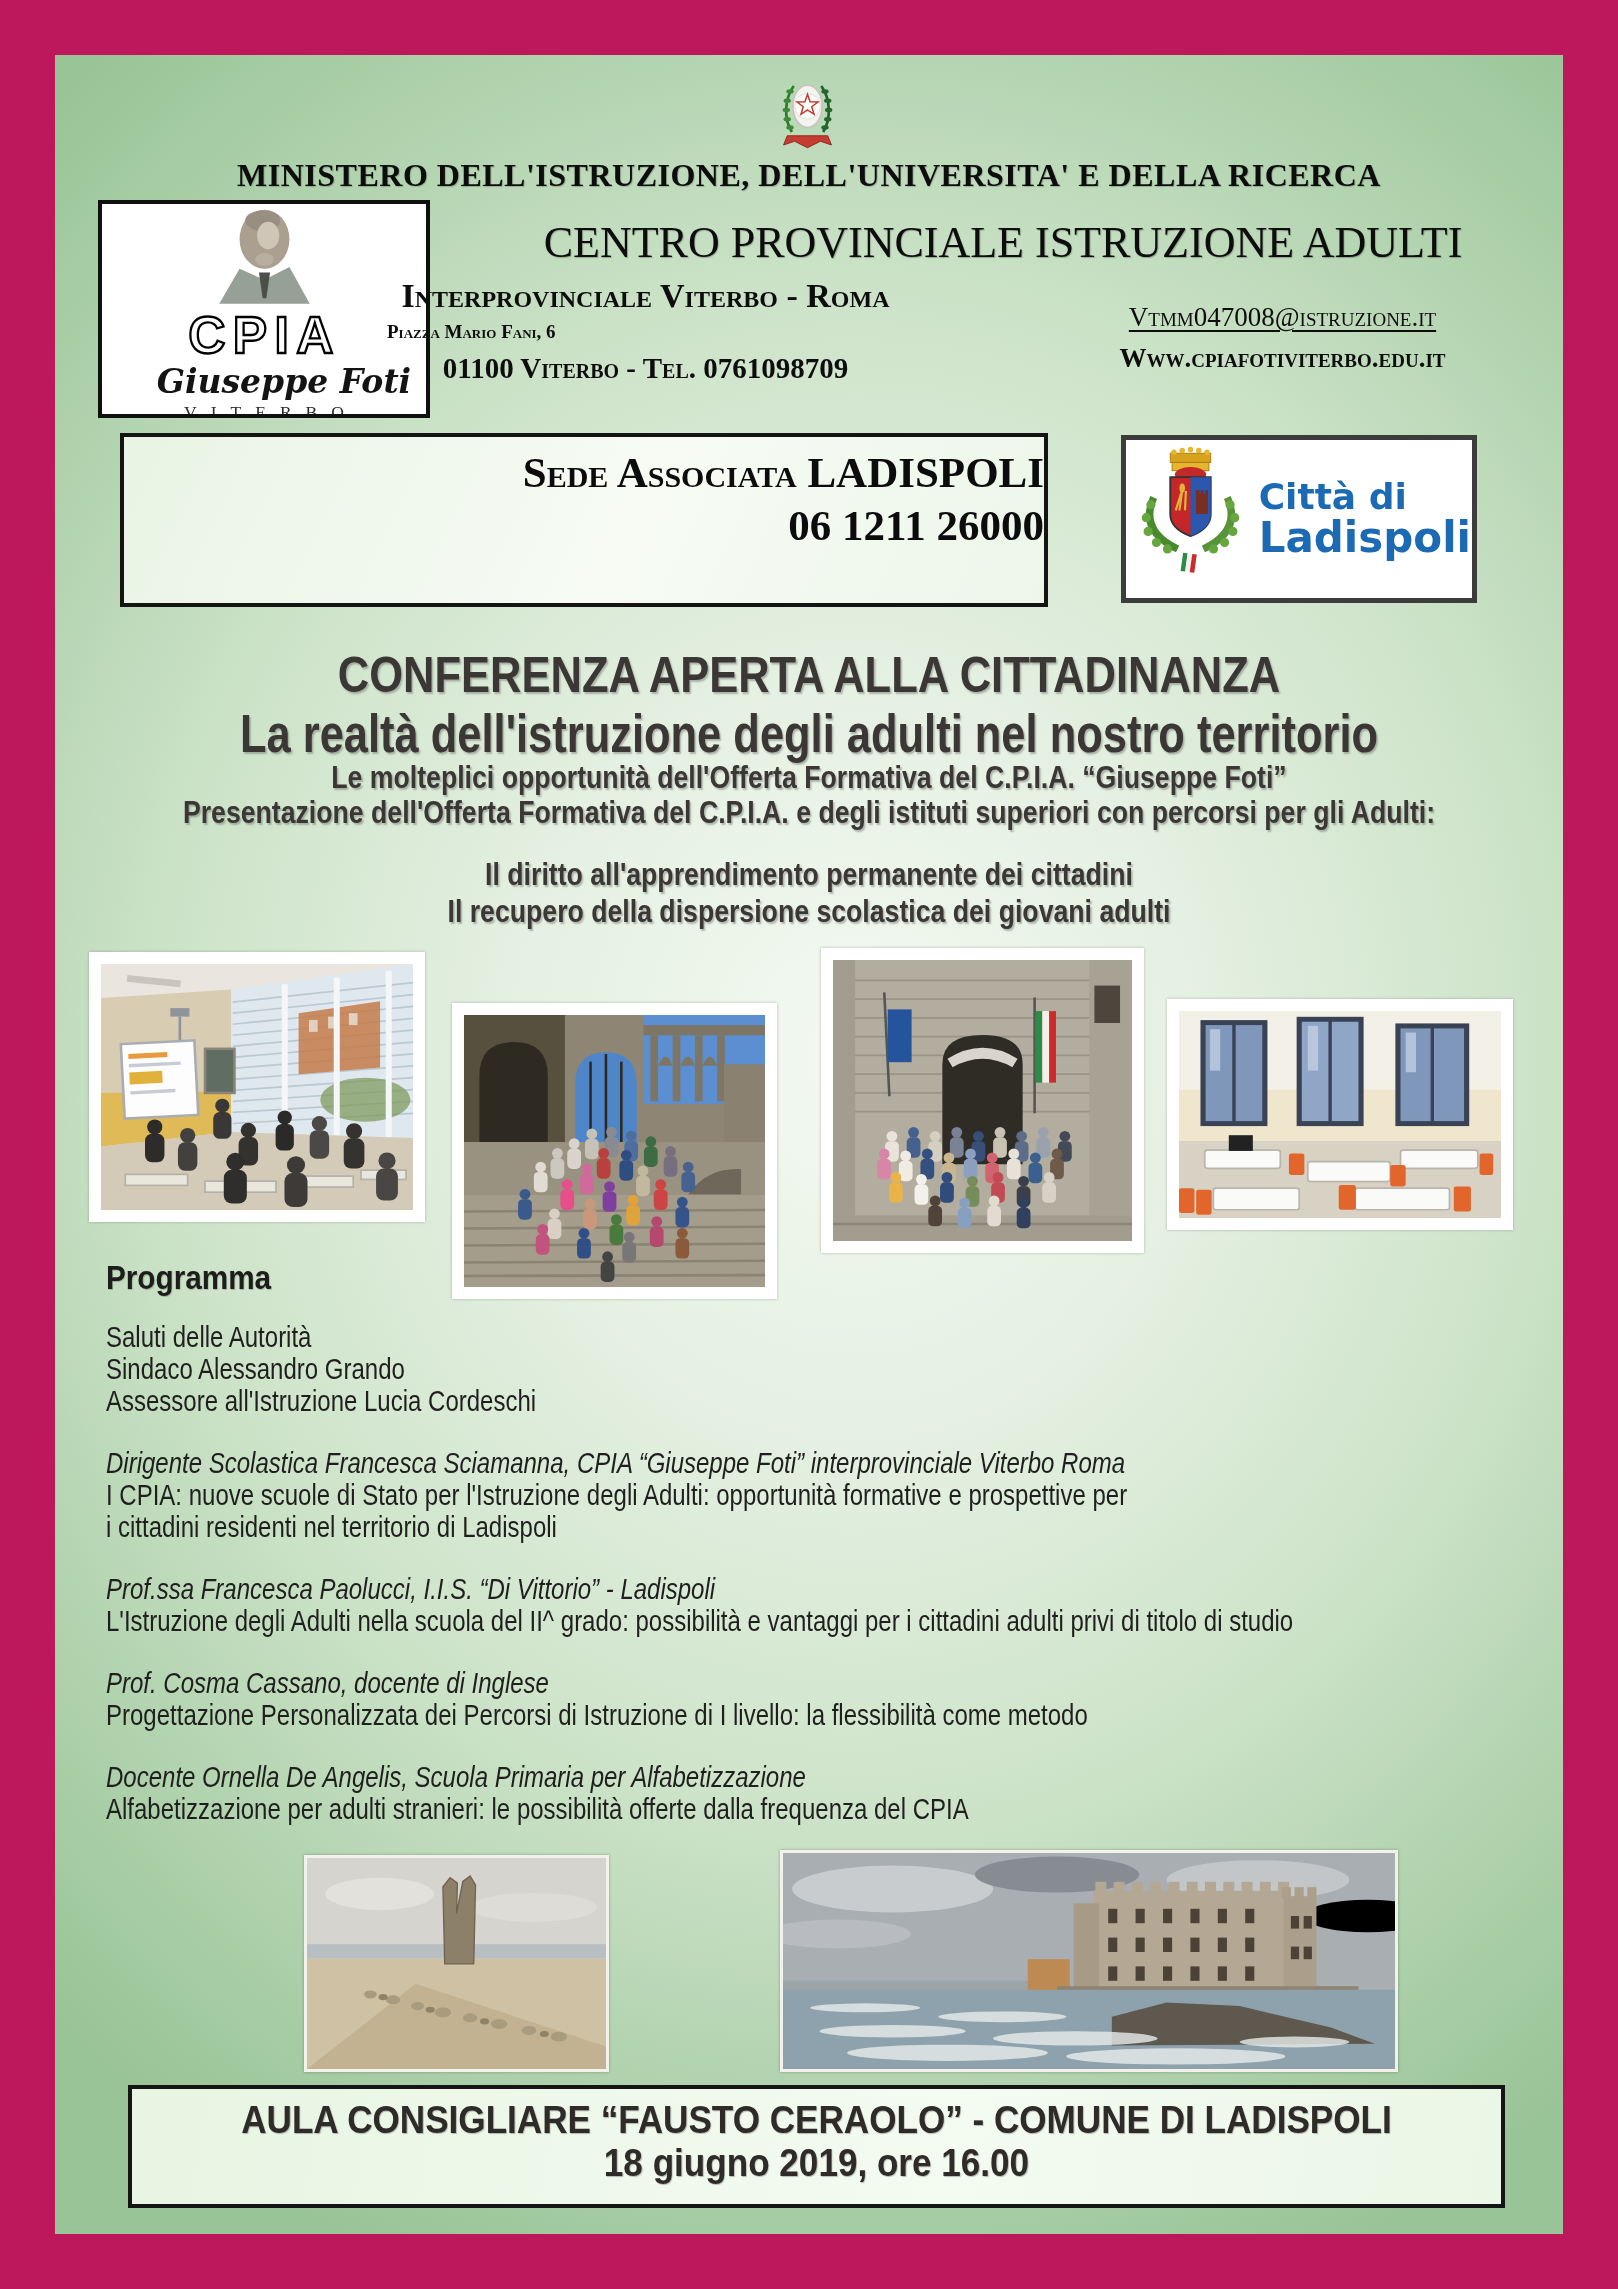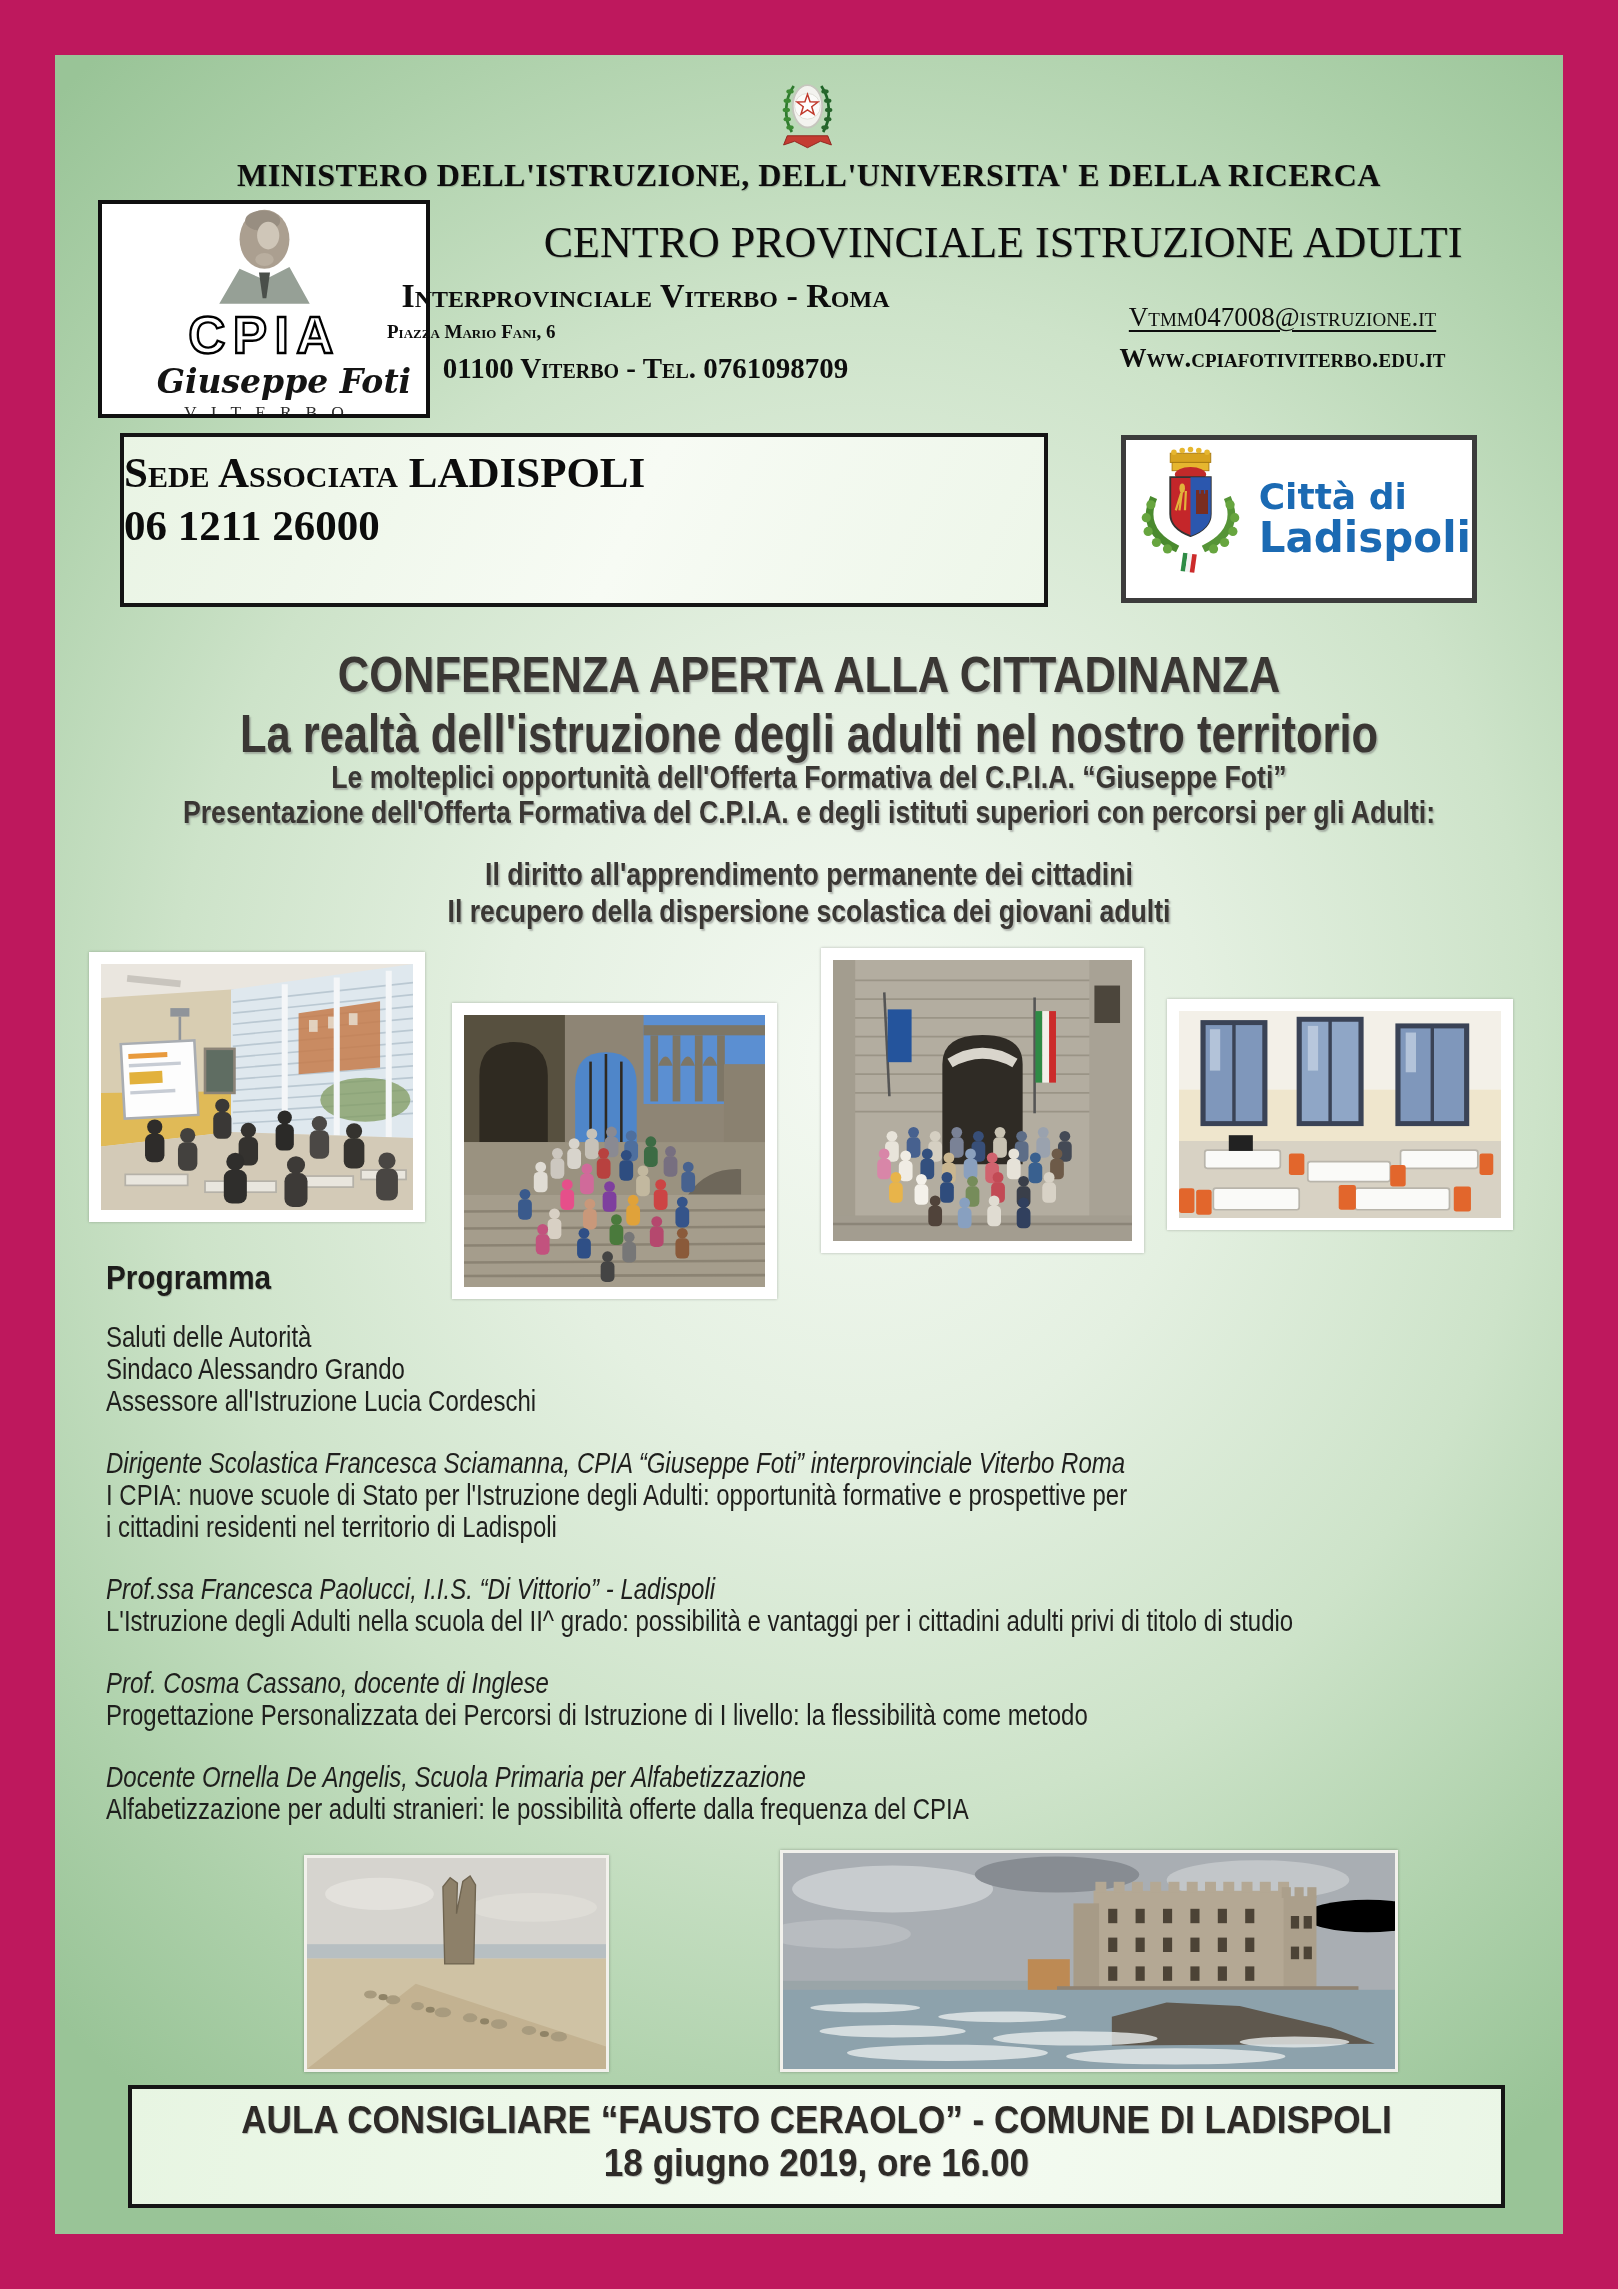--- a/index.html
+++ b/index.html
@@ -24,21 +24,21 @@
   .website{left:969px;width:517px;top:288px;text-align:center;font-weight:700;font-size:27px;}
   
   .cpia-box{left:43px;top:145px;width:332px;height:218px;background:#ffffff;
             border:4.6px solid #101010;box-sizing:border-box;text-align:center;overflow:hidden;}
   .cpia-script{font-family:"DejaVu Serif",serif;font-style:italic;font-weight:700;
                font-size:33px;color:#141414;margin-top:-5.5px;margin-left:40px;}
   .cpia-city{font-family:"Liberation Serif",serif;font-size:17.5px;color:#2a2a2a;
              letter-spacing:14px;padding-left:14px;margin-top:1.8px;}
   
   .sede-box{left:65px;top:378px;width:928px;height:174px;box-sizing:border-box;
-            border:4.6px solid #141414;text-align:left;padding-top:9.2px;
+            border:4.6px solid #141414;text-align:right;padding-top:9.2px;
             background:linear-gradient(115deg,#e9f4e4 0%,#f7fbf4 55%,#edf6e9 100%);
             font-family:"Liberation Serif",serif;font-weight:700;font-variant:small-caps;
             font-size:43px;line-height:53px;color:#0c0c0c;}
   
   .lad-box{left:1066px;top:380px;width:356px;height:168px;background:#ffffff;
            border:5.5px solid #3c3c3c;box-sizing:border-box;display:flex;align-items:center;}
   .lad-text{font-family:"DejaVu Sans",sans-serif;font-weight:700;color:#1b6ab3;
             line-height:1.04;margin-left:3.7px;}
   .lad-l1{font-size:36px;}
   .lad-l2{font-size:42px;}

